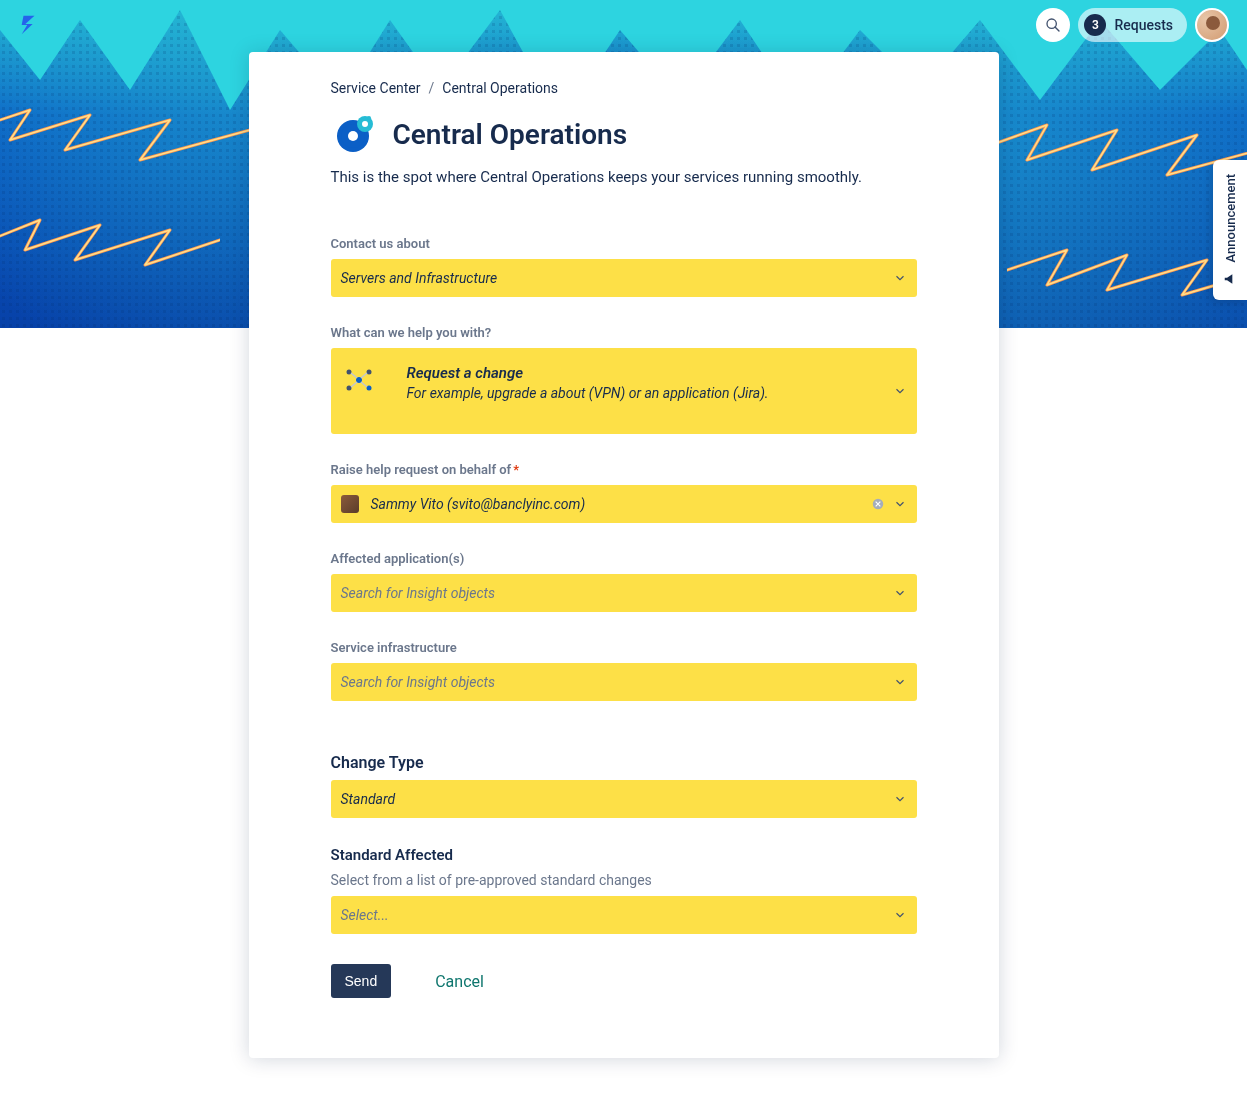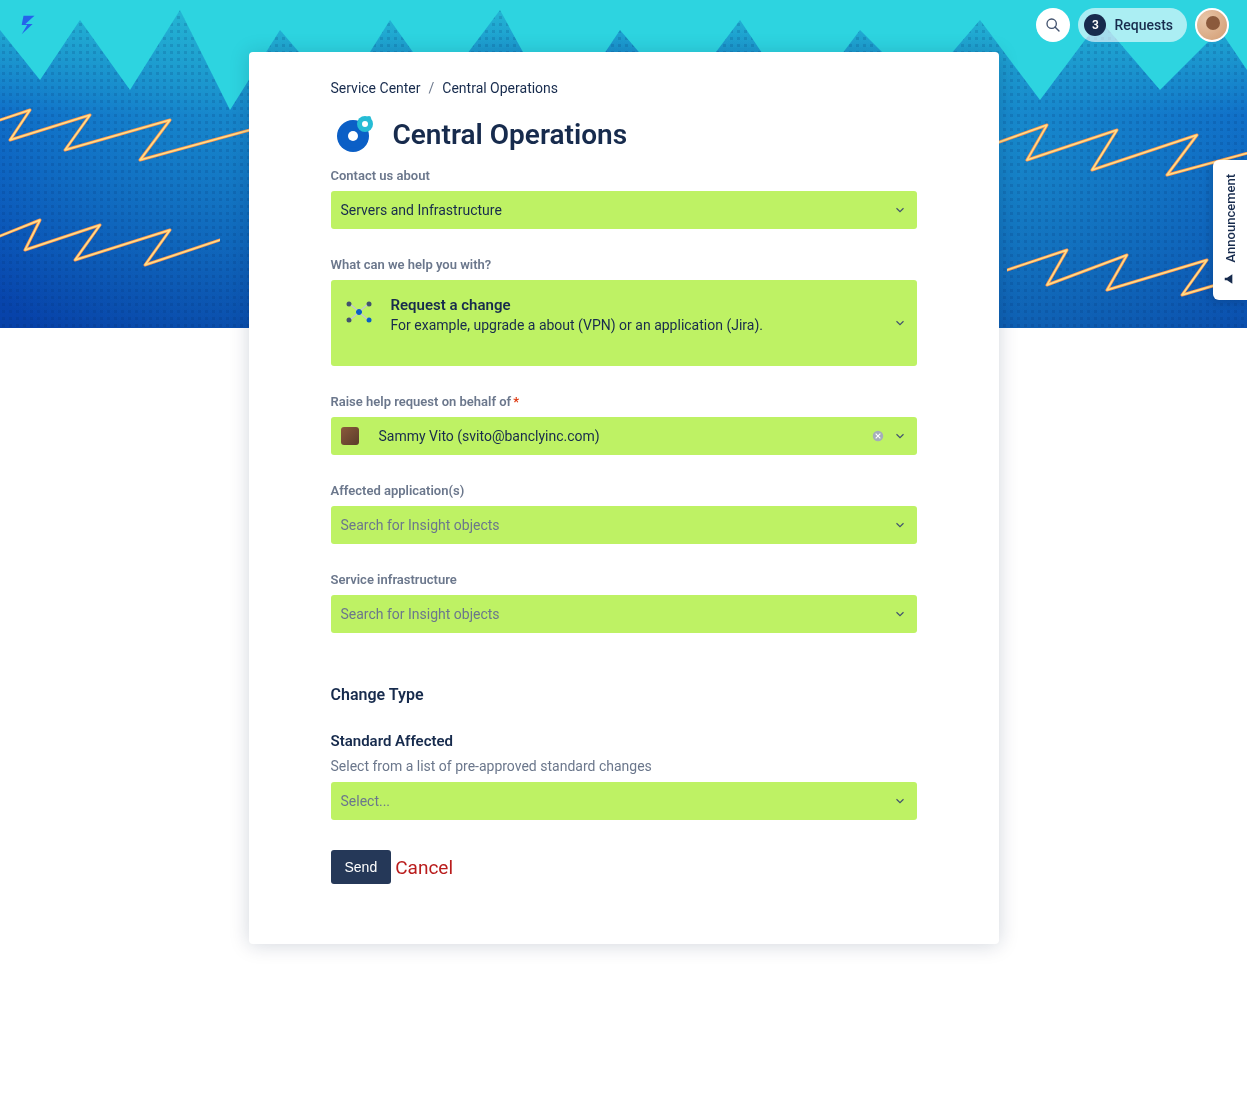--- a/index.html
+++ b/index.html
@@ -177,31 +177,32 @@
     .field-label.dark { color: #172B4D; font-size: 16px; font-weight: 600; }
     .field-label.sub { color: #172B4D; font-size: 15px; font-weight: 600; }
     .field-help {
       font-size: 14px;
       color: #6B778C;
       margin-bottom: 8px;
     }
     .required { color: #DE350B; }
 
     .select {
-      background: #bef264;
+      background: #fde047;
       border: none;
       border-radius: 3px;
       min-height: 38px;
       display: flex;
       align-items: center;
       padding: 0 10px;
       cursor: pointer;
       position: relative;
       font-size: 14px;
       color: #172B4D;
+      font-style: italic;
     }
     .select .placeholder { color: #6B778C; }
     .select .chevron {
       position: absolute;
       right: 10px;
       top: 50%;
       transform: translateY(-50%);
     }
     .select .clear-icon {
       position: absolute;
@@ -211,35 +212,35 @@
       color: #6B778C;
     }
     .select.tall {
       min-height: 86px;
       padding: 16px 12px;
       align-items: flex-start;
     }
     .help-option {
       display: flex;
       align-items: flex-start;
-      gap: 16px;
+      gap: 32px;
       width: 100%;
     }
     .help-option-icon {
       width: 32px; height: 32px;
       flex-shrink: 0;
       position: relative;
     }
     .help-option-text .t { font-weight: 600; font-size: 15px; margin-bottom: 3px; }
     .help-option-text .d { font-size: 14px; color: #172B4D; }
 
     .user-select {
       display: flex;
       align-items: center;
-      gap: 20px;
+      gap: 12px;
     }
     .user-avatar {
       width: 18px; height: 18px;
       border-radius: 3px;
       background: linear-gradient(135deg, #8b5a3c, #5a3c2a);
     }
 
     .actions {
       display: flex;
       gap: 4px;
@@ -251,23 +252,24 @@
       color: #fff;
       border: none;
       border-radius: 3px;
       height: 34px;
       padding: 0 14px;
       font-size: 14px;
       font-weight: 500;
       cursor: pointer;
     }
     .btn-link {
-      color: #b91c1c;
-      font-size: 19px;
-      cursor: pointer;
+      color: #0f766e;
+      font-size: 16px;
+      cursor: pointer;
+      margin-left: 40px;
     }
 
     .chevron svg, .clear-icon svg { width: 14px; height: 14px; display:block; }
   </style>
 </head>
 <body>
 
 <div class="banner">
   <svg class="jagged" viewBox="0 0 1247 180" preserveAspectRatio="none">
     <path d="M0,40 L40,90 L80,30 L130,100 L180,20 L230,120 L280,40 L340,110 L390,30 L440,100 L500,20 L560,130 L620,40 L680,110 L740,30 L800,120 L860,40 L920,100 L980,30 L1040,110 L1100,30 L1160,100 L1220,40 L1247,80 L1247,0 L0,0 Z" fill="#2dd4e0"></path>
@@ -333,20 +335,21 @@
         <path d="M22 14 a12 12 0 0 1 0 24 a12 12 0 0 1 0 -24" fill="#0b5fc6"></path>
         <circle cx="22" cy="26" r="5" fill="#fff"></circle>
         <circle cx="34" cy="14" r="8" fill="#25bcd5"></circle>
         <circle cx="34" cy="14" r="3" fill="#fff"></circle>
         <circle cx="38" cy="8" r="2" fill="#25bcd5"></circle>
       </svg>
     </div>
     <h1 class="title">Central Operations</h1>
   </div>
 
+  <p class="desc">This is the spot where Central Operations keeps your services running smoothly.</p>
 
   <div class="field">
     <div class="field-label">Contact us about</div>
     <div class="select">
       <span>Servers and Infrastructure</span>
       <span class="chevron">
         <svg viewBox="0 0 24 24">
             <path d="M6 9 L12 15 L18 9" fill="none" stroke="#42526E" stroke-width="2"></path>
           </svg>
       </span>
@@ -427,20 +430,28 @@
       <span class="chevron">
         <svg viewBox="0 0 24 24">
             <path d="M6 9 L12 15 L18 9" fill="none" stroke="#42526E" stroke-width="2"></path>
           </svg>
       </span>
     </div>
   </div>
 
   <div class="field">
     <div class="field-label dark">Change Type</div>
+    <div class="select">
+      <span>Standard</span>
+      <span class="chevron">
+        <svg viewBox="0 0 24 24">
+            <path d="M6 9 L12 15 L18 9" fill="none" stroke="#42526E" stroke-width="2"></path>
+          </svg>
+      </span>
+    </div>
   </div>
 
   <div class="field">
     <div class="field-label sub">Standard Affected</div>
     <div class="field-help">Select from a list of pre-approved standard changes</div>
     <div class="select">
       <span class="placeholder">Select...</span>
       <span class="chevron">
         <svg viewBox="0 0 24 24">
             <path d="M6 9 L12 15 L18 9" fill="none" stroke="#42526E" stroke-width="2"></path>

